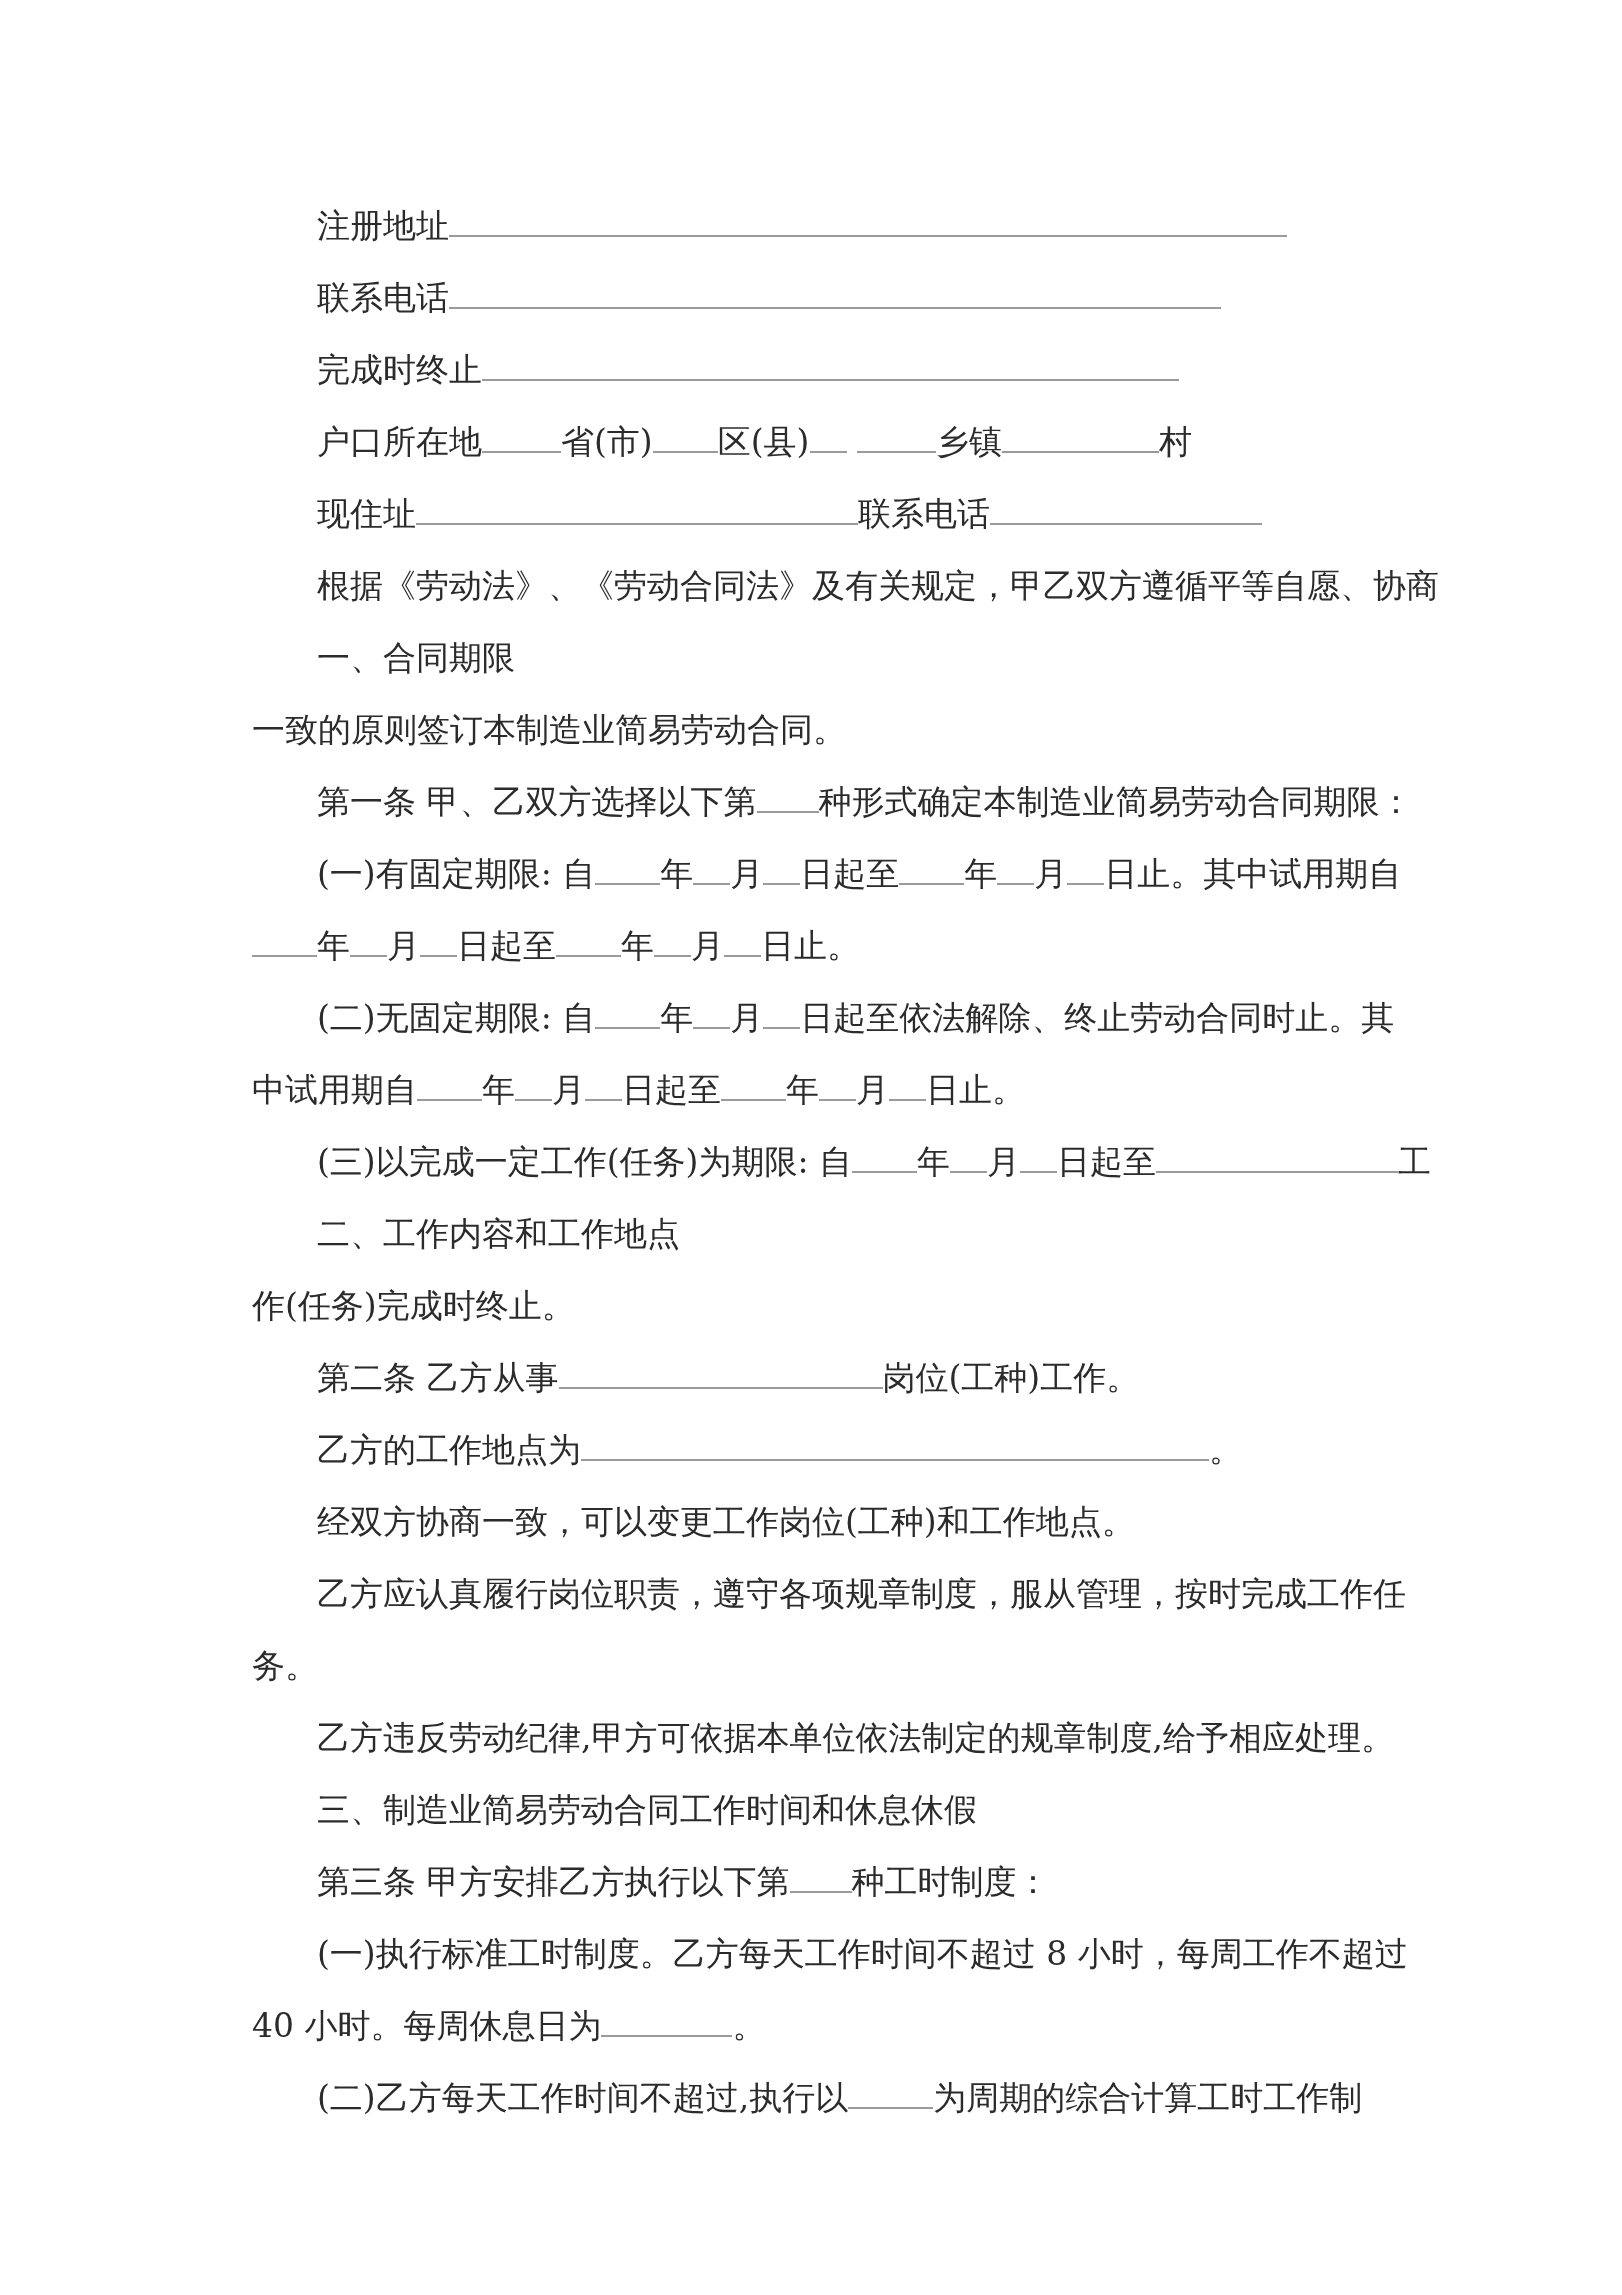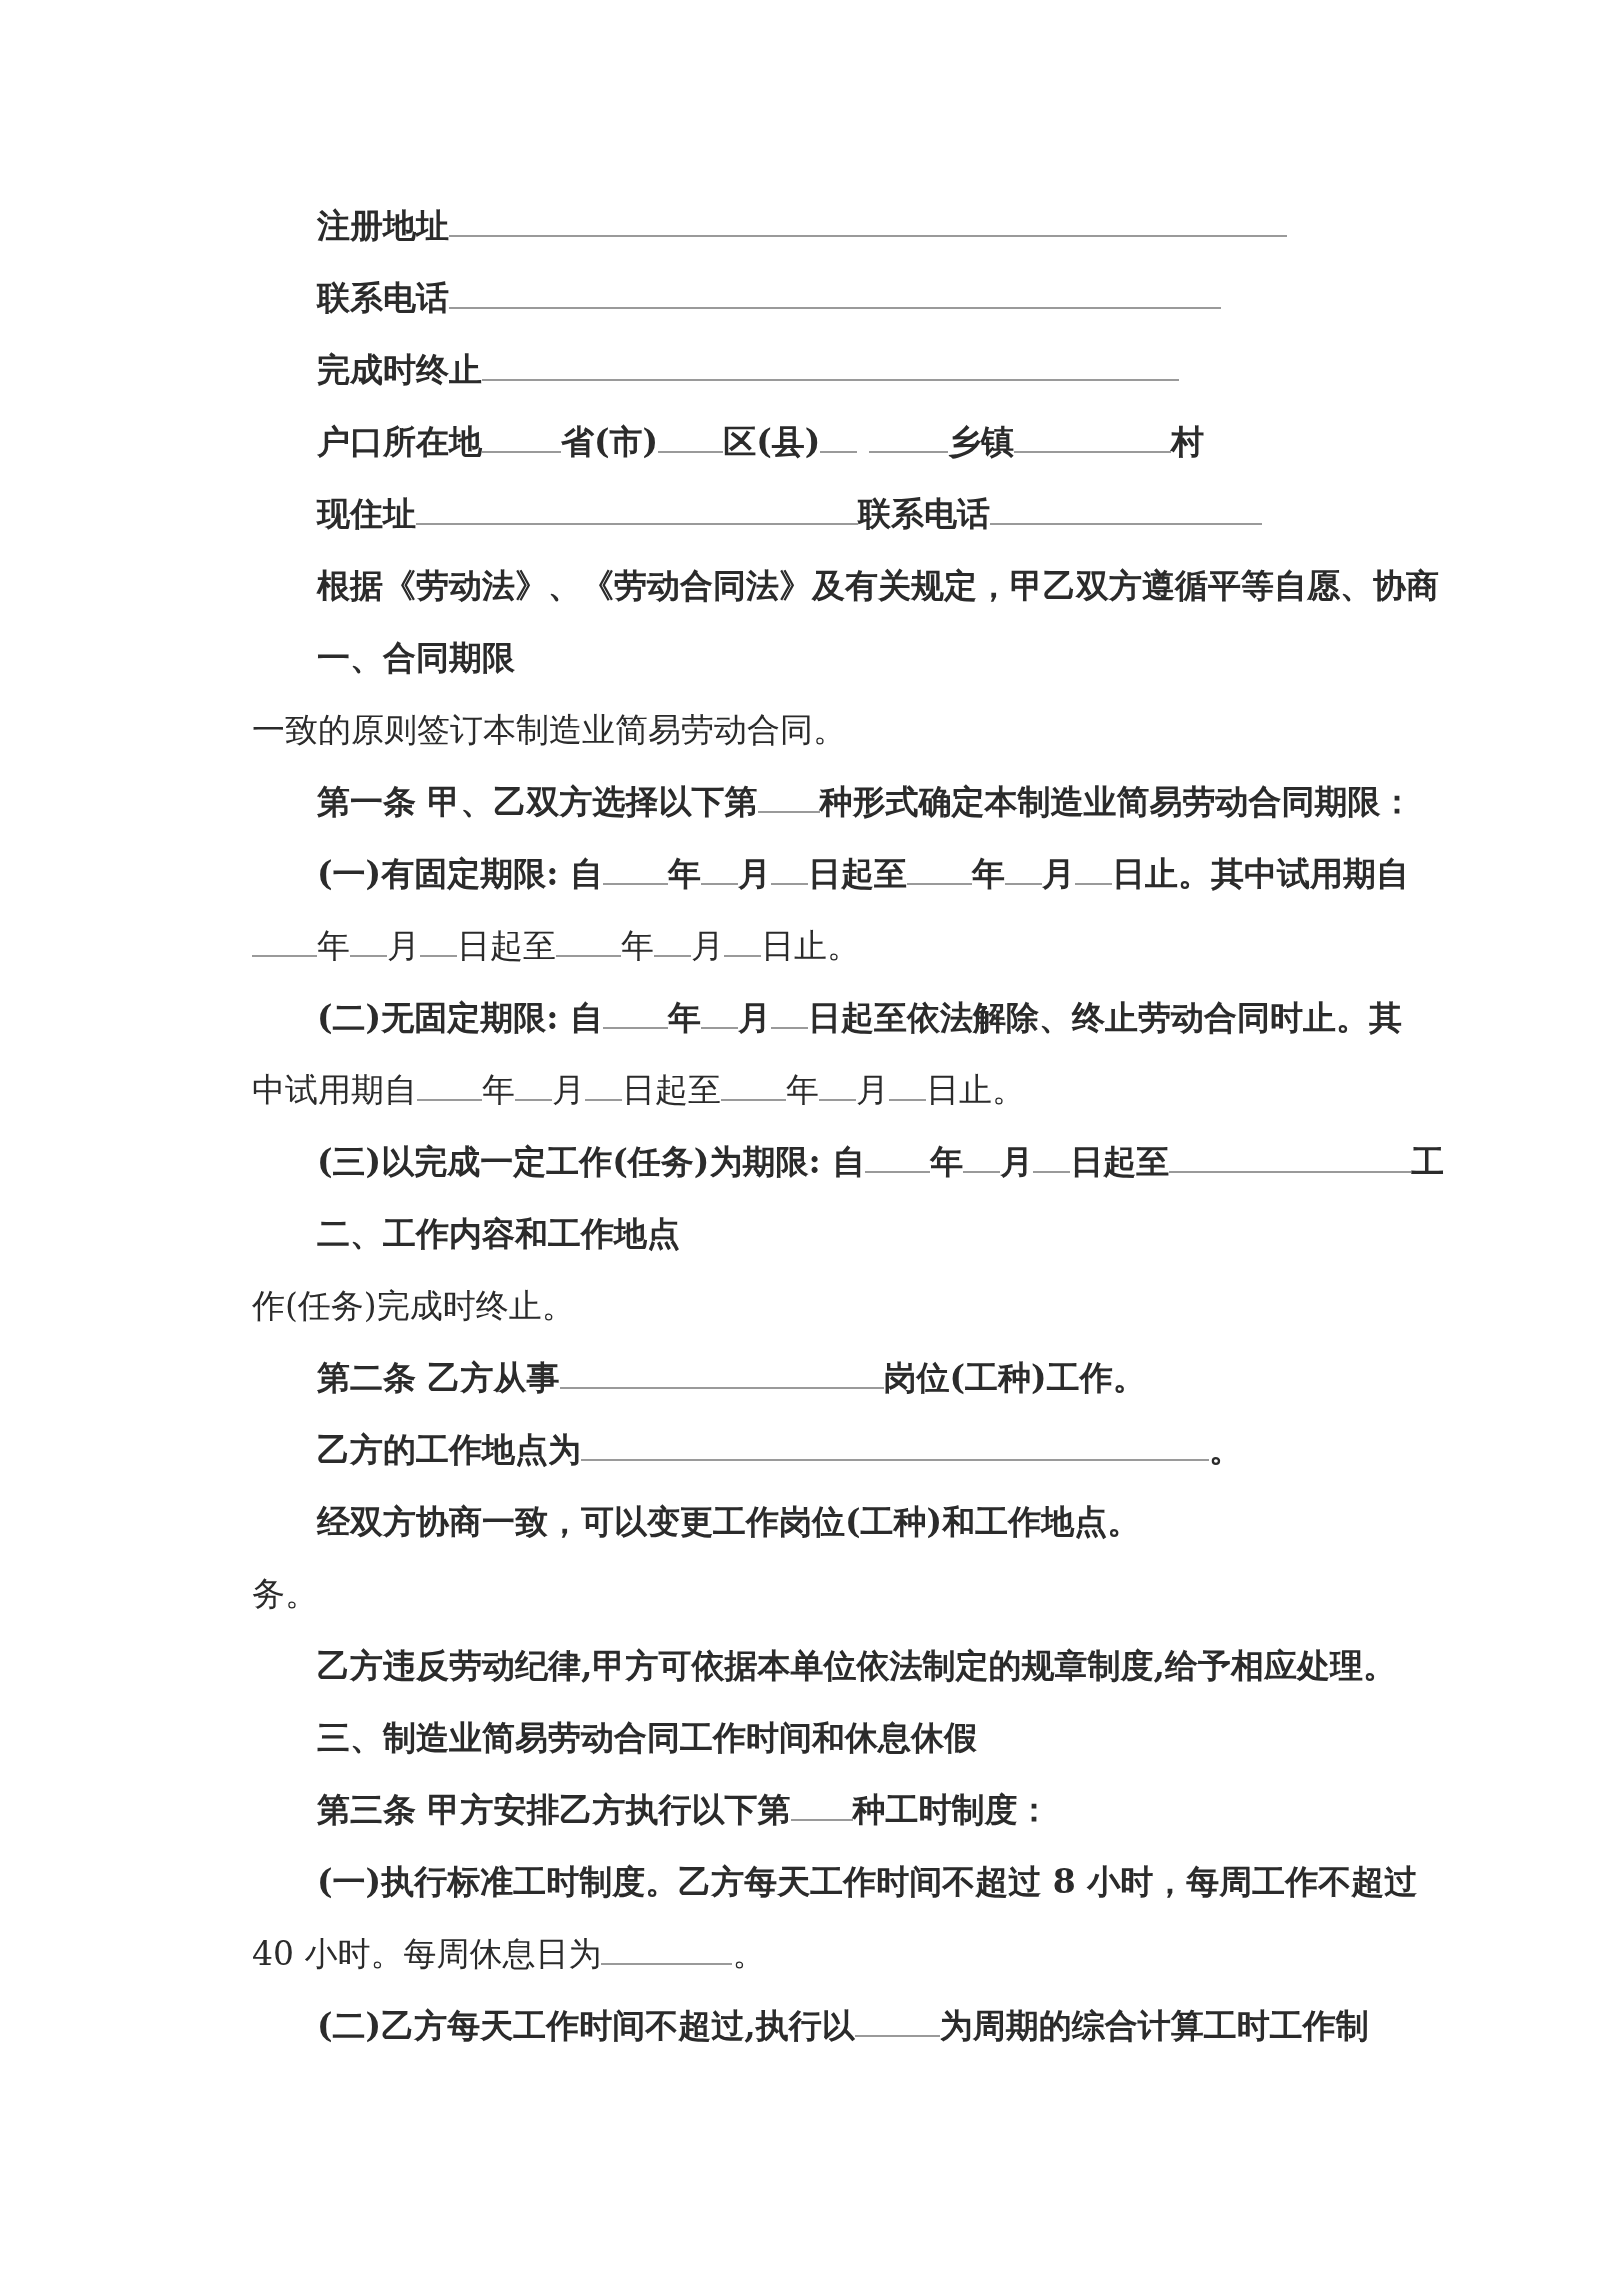--- a/index.html
+++ b/index.html
@@ -23,21 +23,20 @@
     top: 190px;
     width: 1178px;
   }
   .line {
     height: 72px;
     line-height: 72px;
     white-space: nowrap;
   }
   .line.indent {
     padding-left: 65px;
-    font-weight: bold;
   }
   .seg-text {
     display: inline;
   }
   .seg-blank {
     display: inline-block;
     height: 34px;
     border-bottom: 2px solid #9a9a9a;
     vertical-align: baseline;
   }
@@ -59,20 +58,21 @@
       <div class="line indent"><span class="seg-text">(一)有固定期限: 自</span><span class="seg-blank" style="width: 65px; border-bottom-color: rgb(154, 154, 154);"></span><span class="seg-text">年</span><span class="seg-blank" style="width: 37px; border-bottom-color: rgb(154, 154, 154);"></span><span class="seg-text">月</span><span class="seg-blank" style="width: 37px; border-bottom-color: rgb(154, 154, 154);"></span><span class="seg-text">日起至</span><span class="seg-blank" style="width: 65px; border-bottom-color: rgb(154, 154, 154);"></span><span class="seg-text">年</span><span class="seg-blank" style="width: 37px; border-bottom-color: rgb(154, 154, 154);"></span><span class="seg-text">月</span><span class="seg-blank" style="width: 37px; border-bottom-color: rgb(154, 154, 154);"></span><span class="seg-text">日止。其中试用期自</span></div>
       <div class="line"><span class="seg-blank" style="width: 65px; border-bottom-color: rgb(154, 154, 154);"></span><span class="seg-text">年</span><span class="seg-blank" style="width: 37px; border-bottom-color: rgb(154, 154, 154);"></span><span class="seg-text">月</span><span class="seg-blank" style="width: 37px; border-bottom-color: rgb(154, 154, 154);"></span><span class="seg-text">日起至</span><span class="seg-blank" style="width: 65px; border-bottom-color: rgb(154, 154, 154);"></span><span class="seg-text">年</span><span class="seg-blank" style="width: 37px; border-bottom-color: rgb(154, 154, 154);"></span><span class="seg-text">月</span><span class="seg-blank" style="width: 37px; border-bottom-color: rgb(154, 154, 154);"></span><span class="seg-text">日止。</span></div>
       <div class="line indent"><span class="seg-text">(二)无固定期限: 自</span><span class="seg-blank" style="width: 65px; border-bottom-color: rgb(154, 154, 154);"></span><span class="seg-text">年</span><span class="seg-blank" style="width: 37px; border-bottom-color: rgb(154, 154, 154);"></span><span class="seg-text">月</span><span class="seg-blank" style="width: 37px; border-bottom-color: rgb(154, 154, 154);"></span><span class="seg-text">日起至依法解除、终止劳动合同时止。其</span></div>
       <div class="line"><span class="seg-text">中试用期自</span><span class="seg-blank" style="width: 65px; border-bottom-color: rgb(154, 154, 154);"></span><span class="seg-text">年</span><span class="seg-blank" style="width: 37px; border-bottom-color: rgb(154, 154, 154);"></span><span class="seg-text">月</span><span class="seg-blank" style="width: 37px; border-bottom-color: rgb(154, 154, 154);"></span><span class="seg-text">日起至</span><span class="seg-blank" style="width: 65px; border-bottom-color: rgb(154, 154, 154);"></span><span class="seg-text">年</span><span class="seg-blank" style="width: 37px; border-bottom-color: rgb(154, 154, 154);"></span><span class="seg-text">月</span><span class="seg-blank" style="width: 37px; border-bottom-color: rgb(154, 154, 154);"></span><span class="seg-text">日止。</span></div>
       <div class="line indent"><span class="seg-text">(三)以完成一定工作(任务)为期限: 自</span><span class="seg-blank" style="width: 65px; border-bottom-color: rgb(154, 154, 154);"></span><span class="seg-text">年</span><span class="seg-blank" style="width: 37px; border-bottom-color: rgb(154, 154, 154);"></span><span class="seg-text">月</span><span class="seg-blank" style="width: 37px; border-bottom-color: rgb(154, 154, 154);"></span><span class="seg-text">日起至</span><span class="seg-blank" style="width: 242px; border-bottom-color: rgb(154, 154, 154);"></span><span class="seg-text">工</span></div>
       <div class="line indent"><span class="seg-text">二、工作内容和工作地点</span></div>
       <div class="line"><span class="seg-text">作(任务)完成时终止。</span></div>
       <div class="line indent"><span class="seg-text">第二条 乙方从事</span><span class="seg-blank" style="width: 324px; border-bottom-color: rgb(154, 154, 154);"></span><span class="seg-text">岗位(工种)工作。</span></div>
       <div class="line indent"><span class="seg-text">乙方的工作地点为</span><span class="seg-blank" style="width: 628px; border-bottom-color: rgb(154, 154, 154);"></span><span class="seg-text">。</span></div>
       <div class="line indent"><span class="seg-text">经双方协商一致，可以变更工作岗位(工种)和工作地点。</span></div>
+      <div class="line indent"><span class="seg-text">乙方应认真履行岗位职责，遵守各项规章制度，服从管理，按时完成工作任</span></div>
       <div class="line"><span class="seg-text">务。</span></div>
       <div class="line indent"><span class="seg-text">乙方违反劳动纪律,甲方可依据本单位依法制定的规章制度,给予相应处理。</span></div>
       <div class="line indent"><span class="seg-text">三、制造业简易劳动合同工作时间和休息休假</span></div>
       <div class="line indent"><span class="seg-text">第三条 甲方安排乙方执行以下第</span><span class="seg-blank" style="width: 62px; border-bottom-color: rgb(154, 154, 154);"></span><span class="seg-text">种工时制度：</span></div>
       <div class="line indent"><span class="seg-text">(一)执行标准工时制度。乙方每天工作时间不超过 8 小时，每周工作不超过</span></div>
       <div class="line"><span class="seg-text">40 小时。每周休息日为</span><span class="seg-blank" style="width: 131px; border-bottom-color: rgb(154, 154, 154);"></span><span class="seg-text">。</span></div>
       <div class="line indent"><span class="seg-text">(二)乙方每天工作时间不超过,执行以</span><span class="seg-blank" style="width: 85px; border-bottom-color: rgb(154, 154, 154);"></span><span class="seg-text">为周期的综合计算工时工作制</span></div>
     </div>
 </div>
 

